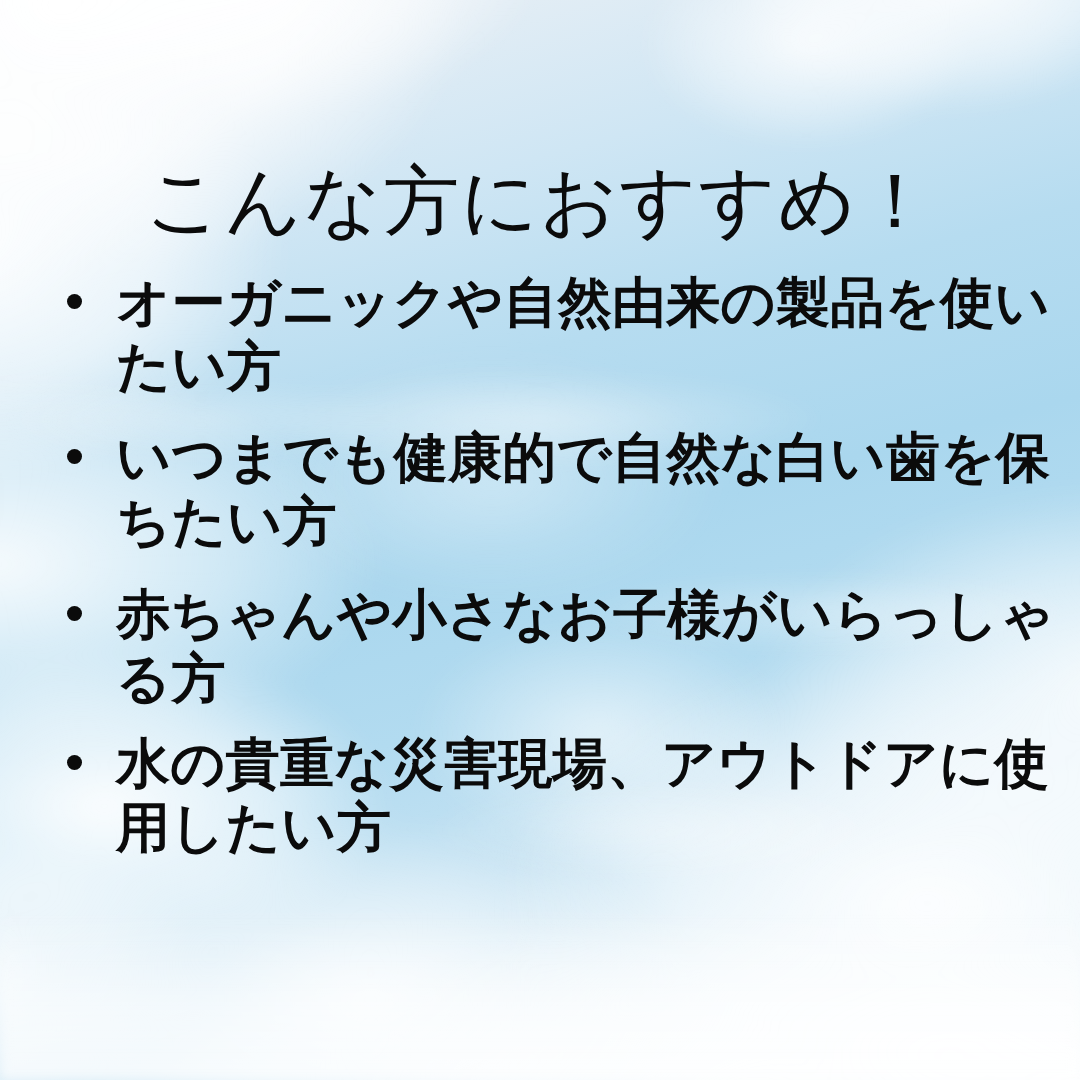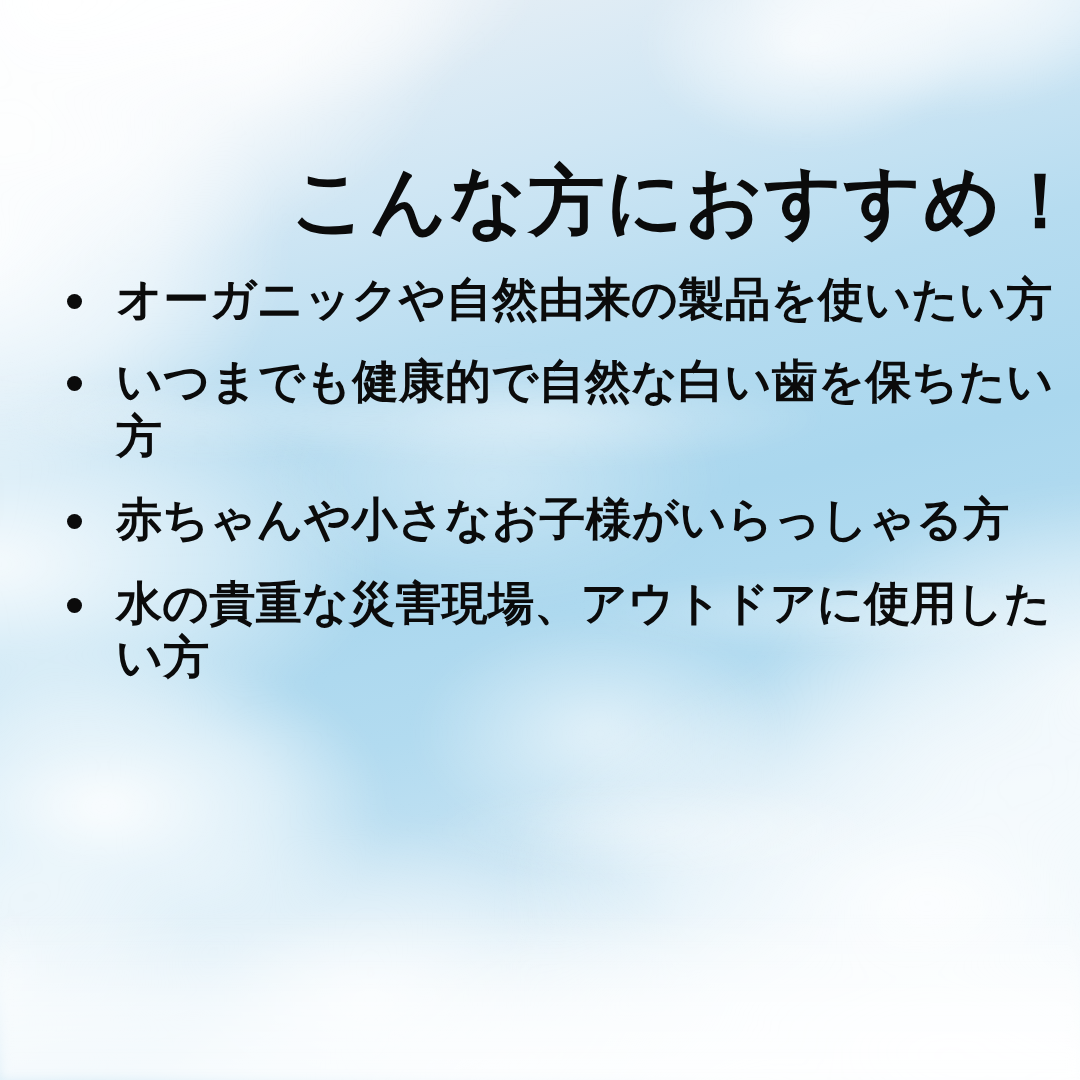--- a/index.html
+++ b/index.html
@@ -110,44 +110,44 @@
     position: absolute;
     inset: 0;
     z-index: 5;
   }
 
   .headline {
     position: absolute;
     top: 112px;
     left: 0;
     width: 1080px;
-    text-align: right;
+    text-align: center;
     font-family: "Liberation Serif", "DejaVu Serif", serif;
-    font-weight: 700;
+    font-weight: 400;
     font-size: 76px;
     line-height: 1.0;
     letter-spacing: 0.02em;
     color: #0b0b0b;
     white-space: nowrap;
   }
 
   .bullet-list {
     position: absolute;
     top: 272px;
     left: 62px;
     width: 996px;
   }
 
   .bullet-item {
     position: relative;
     padding-left: 54px;
     margin-bottom: 28px;
-    font-family: Liberation Sans, sans-serif;
+    font-family: Liberation Serif, serif;
     font-weight: 700;
-    font-size: 46px;
+    font-size: 54px;
     line-height: 1.18;
     letter-spacing: 0.005em;
     color: #0b0b0b;
   }
 
   .bullet-item:last-child {
     margin-bottom: 0;
   }
 
   .bullet-item .dot {
@@ -160,21 +160,21 @@
     background: #0b0b0b;
   }
 
   .bullet-item .bullet-text {
     display: block;
   }
 
   
   .bullet-item.row-1 { margin-bottom: 29px; margin-top: 19px; }
   .bullet-item.row-2 { margin-bottom: 29px; }
-  .bullet-item.row-3 { margin-bottom: 30px; }
+  .bullet-item.row-3 { margin-bottom: 22px; }
   .bullet-item.row-4 { margin-bottom: 34px; }
   .bullet-item.row-5 { margin-bottom: 34px; }
 </style>
 </head>
 <body>
 
 <div id="poster">
 
   <div class="sky-base"></div>
 

